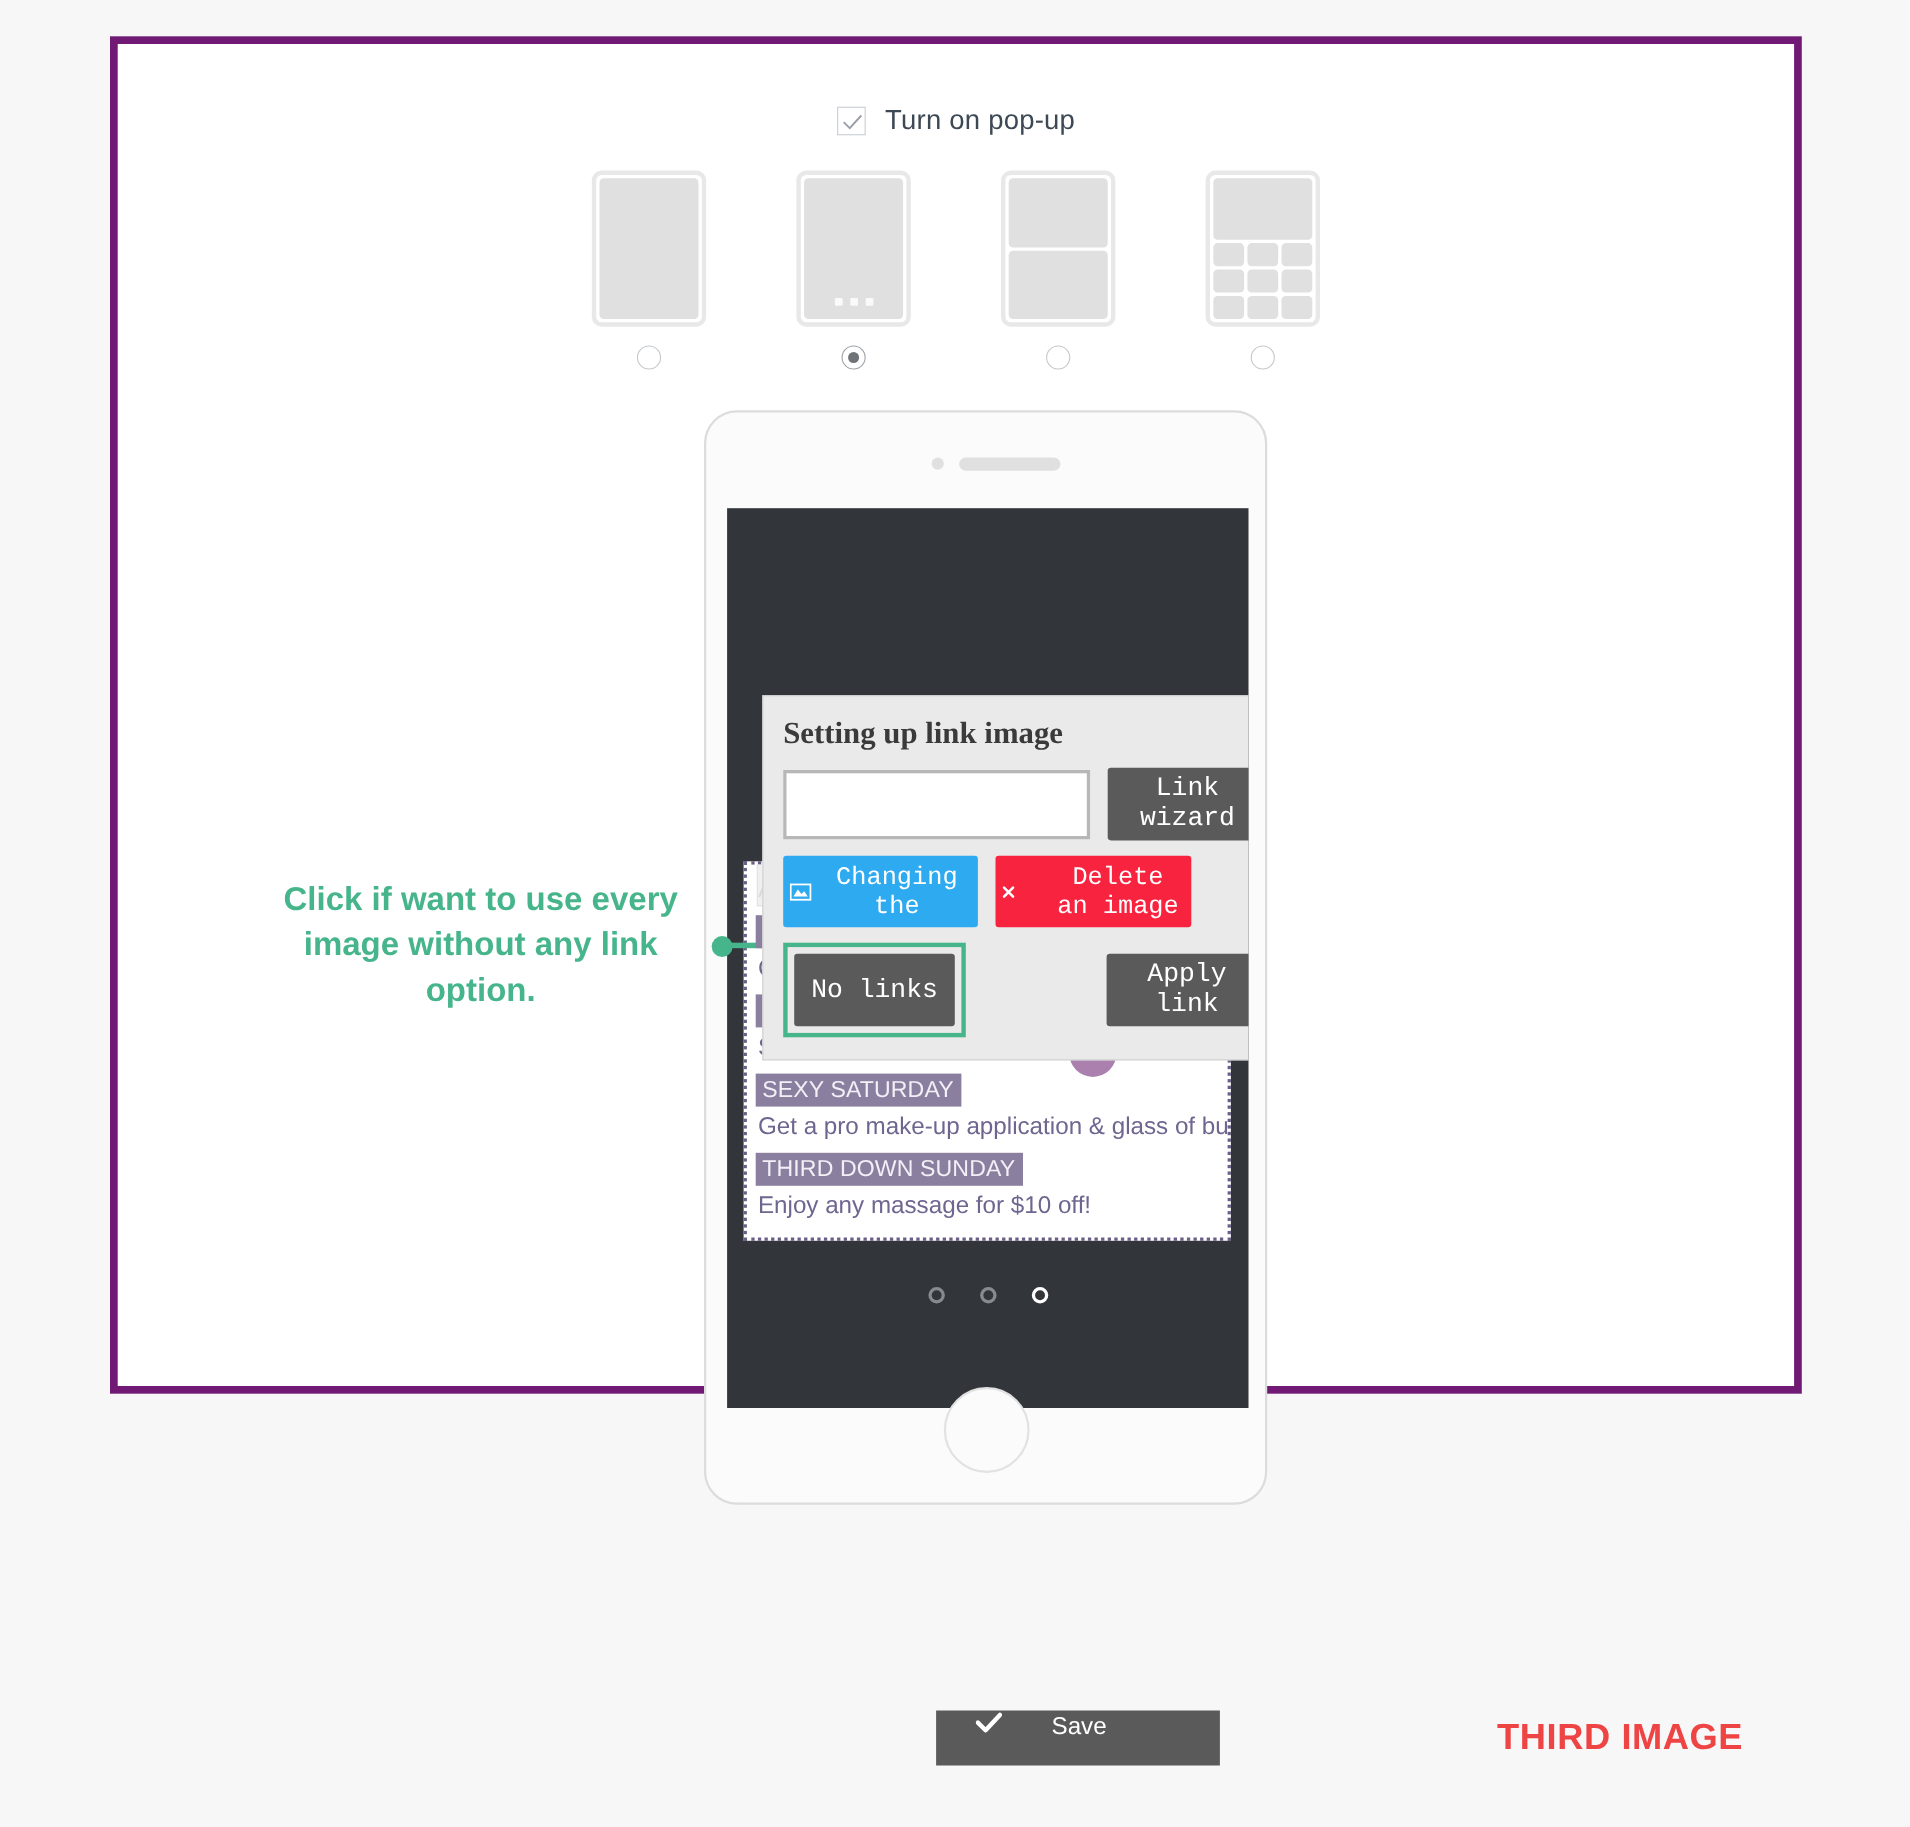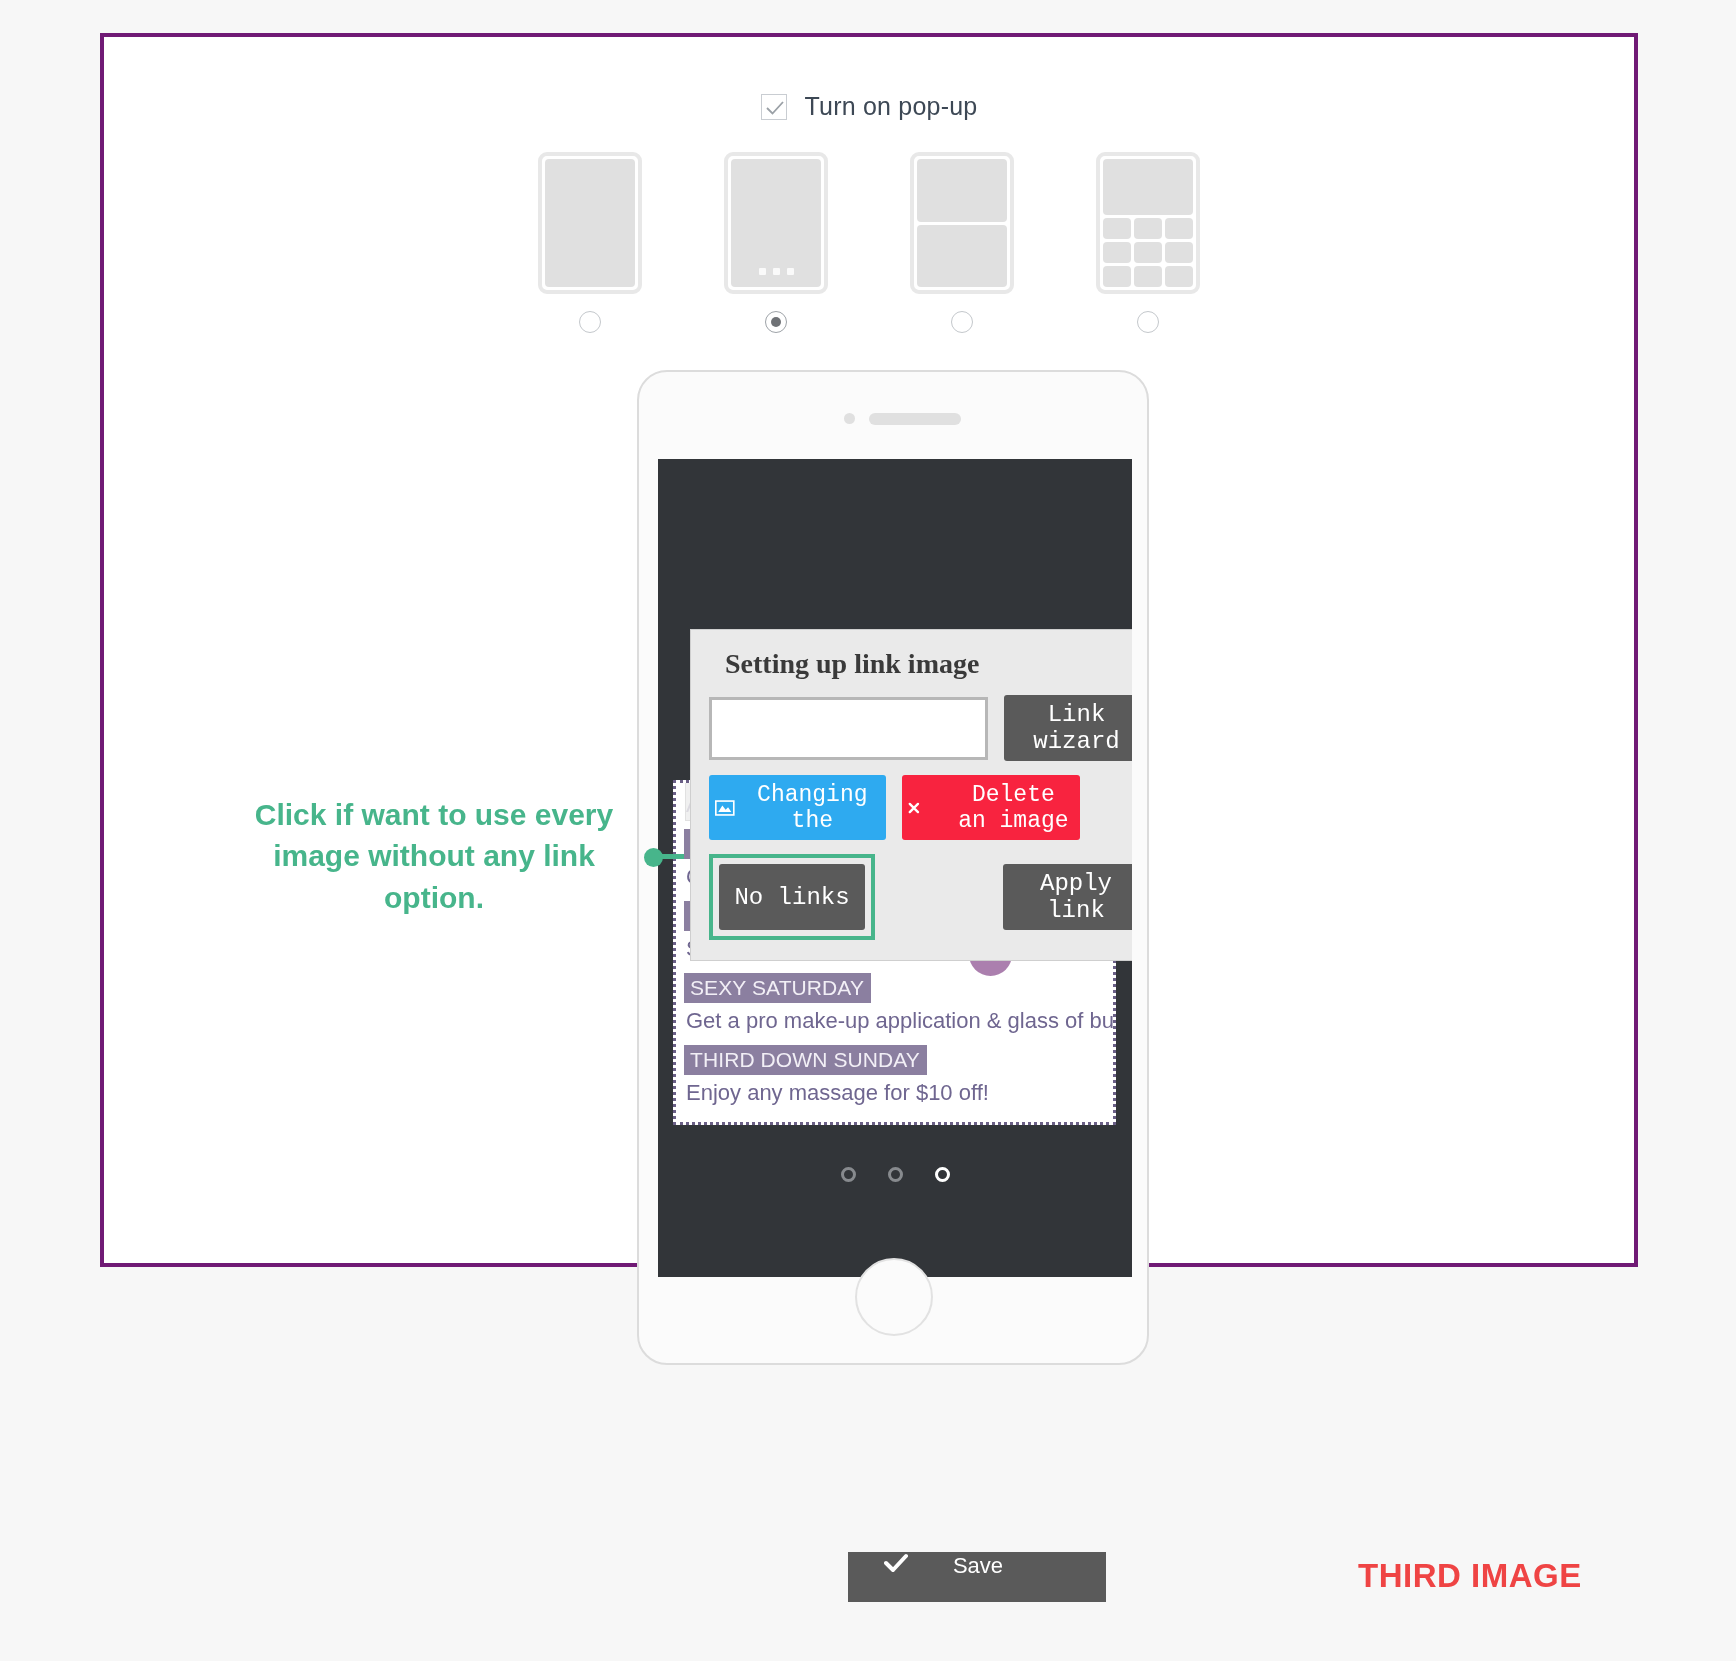--- a/index.html
+++ b/index.html
@@ -14,21 +14,21 @@
     -webkit-font-smoothing: antialiased;
   }
 
   .page-frame {
     position: absolute;
     left: 100px;
     top: 33px;
     width: 1538px;
     height: 1234px;
     background: #ffffff;
-    border: 4px solid #701a75;
+    border: 7px solid #701a75;
     box-sizing: border-box;
   }
 
   
   .popup-toggle-row {
     position: absolute;
     left: 0;
     top: 55px;
     width: 100%;
     display: flex;
@@ -265,21 +265,21 @@
     border: 1px solid #cfcfcf;
     box-sizing: border-box;
     padding: 18px 18px 20px 18px;
     z-index: 10;
   }
   .dialog-title {
     font-family: "Liberation Serif", serif;
     font-weight: bold;
     font-size: 28px;
     color: #3a3a3a;
-    margin: 0 0 15px 16px;
+    margin: 0 0 15px 0;
   }
   .dialog-row {
     display: flex;
     align-items: center;
     gap: 16px;
     margin-bottom: 14px;
   }
   .link-input {
     width: 279px;
     height: 63px;

